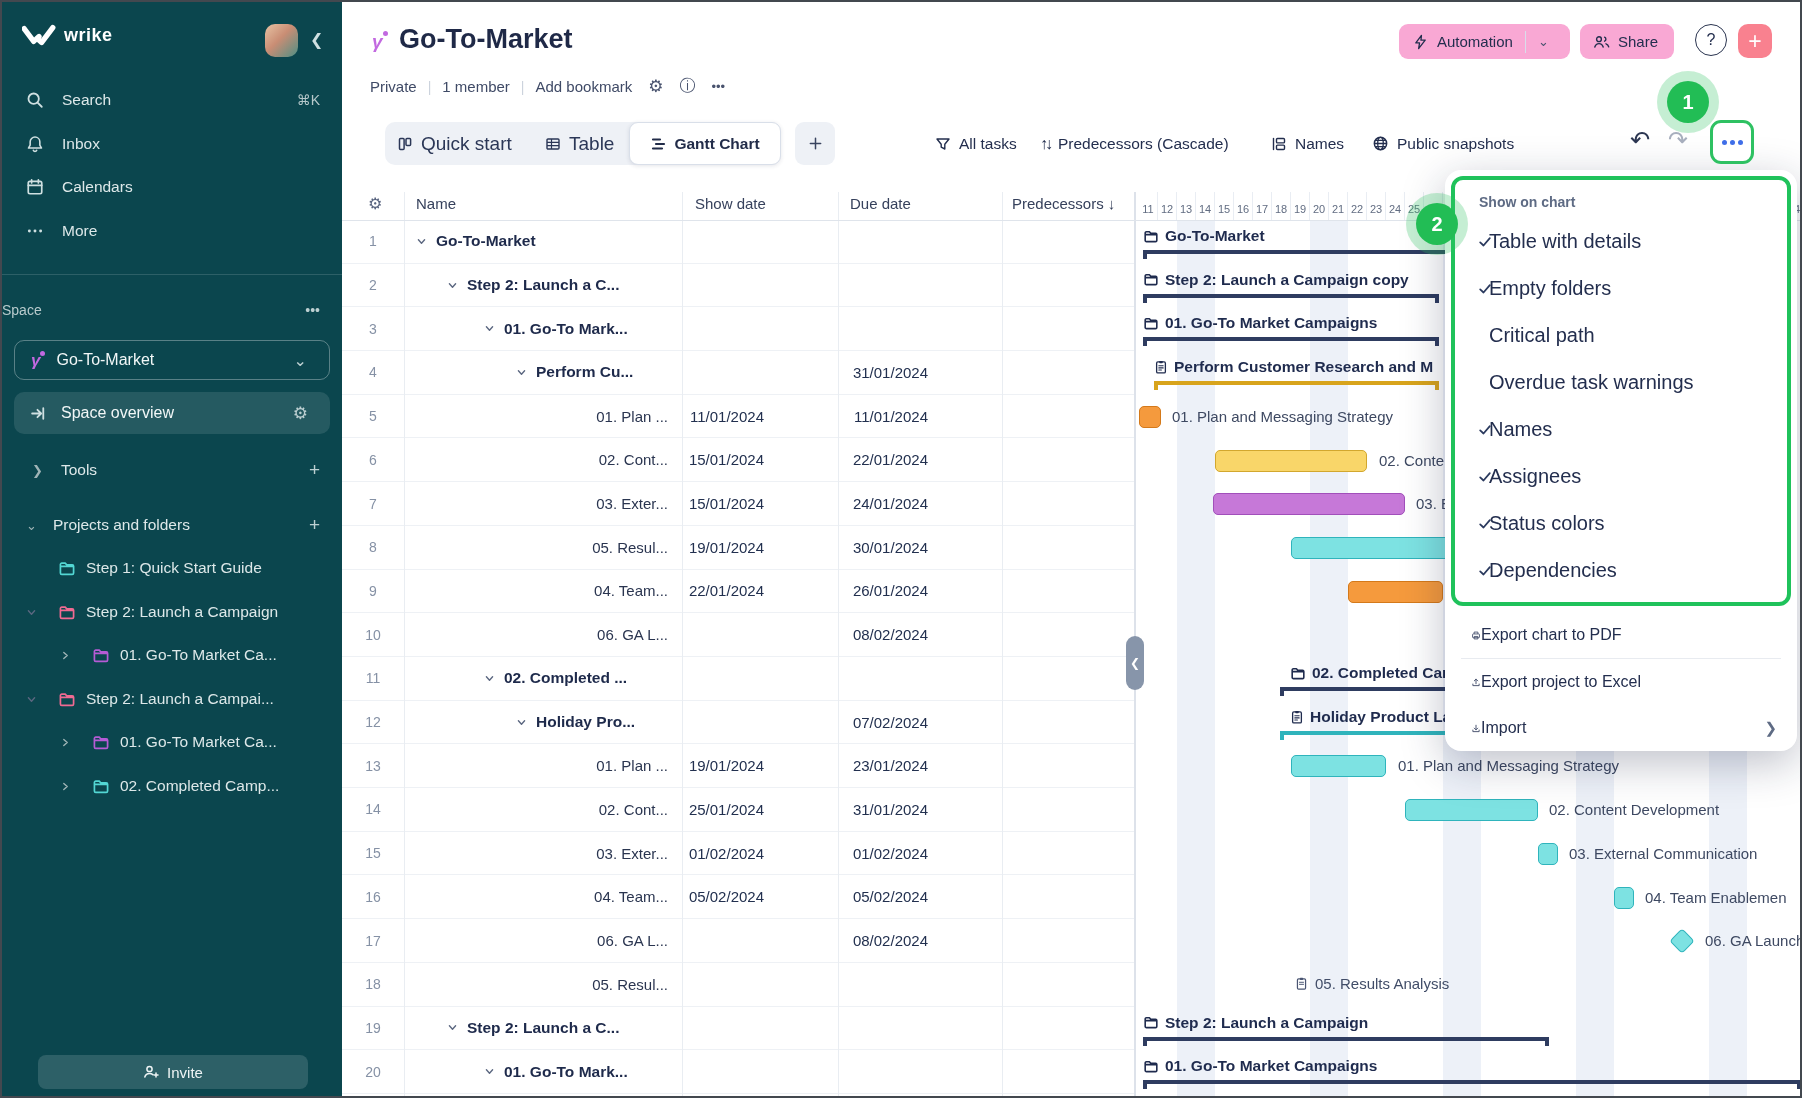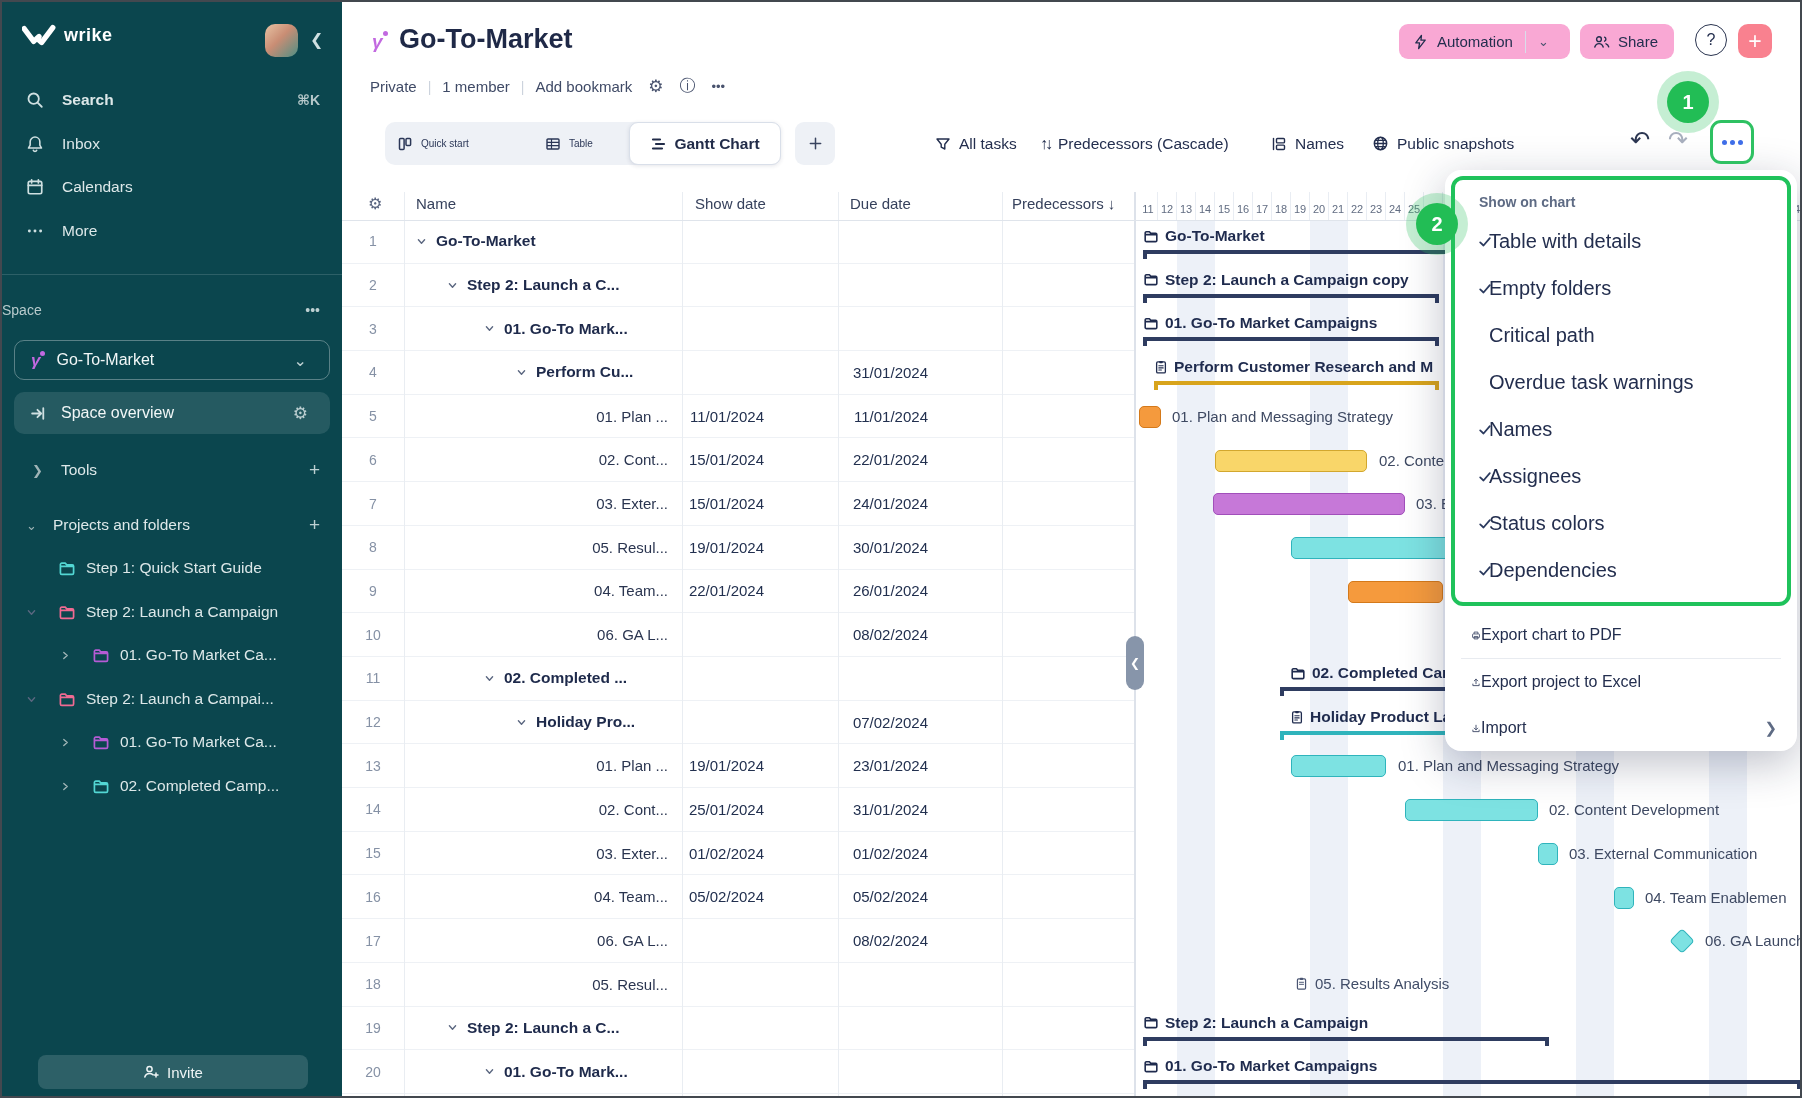--- a/index.html
+++ b/index.html
@@ -35,21 +35,21 @@
   #page-title { position:absolute; left:397px; top:22px; font-size:27px; font-weight:700; color:#1f2947; }
   #title-icon { position:absolute; left:370px; top:30px; }
   .meta-row { position:absolute; top:74px; font-size:15px; color:#3f4a66; display:flex; align-items:center; cursor:pointer; }
   .meta-sep { color:#ccd3dd; padding:0 11px; font-size:14px; }
   .hbtn { position:absolute; top:22px; height:35px; background:#f9a8d4; border-radius:9px; display:flex; align-items:center; font-size:15px; color:#232e4e; cursor:pointer; }
   #help-btn { position:absolute; left:1693px; top:22px; width:32px; height:32px; border-radius:50%; background:#eef1f7; display:flex; align-items:center; justify-content:center; font-size:16px; color:#232e4e; border:1.5px solid #2b3550; cursor:pointer; background:#fff; }
   #plus-btn { position:absolute; left:1736px; top:22px; width:34px; height:34px; border-radius:10px; background:#f9818f; color:#fff; font-size:23px; display:flex; align-items:center; justify-content:center; cursor:pointer; }
 
   
   #tabgroup { position:absolute; left:383px; top:120px; width:396px; height:43px; background:#eef1f6; border-radius:10px; }
-  .tab { position:absolute; top:0; height:43px; display:flex; align-items:center; gap:8px; font-size:10px; color:#2b3757; cursor:pointer; }
+  .tab { position:absolute; top:0; height:43px; display:flex; align-items:center; gap:8px; font-size:19px; color:#2b3757; cursor:pointer; }
   #tab-active { position:absolute; left:627px; top:120px; width:152px; height:43px; background:#fff; border:1px solid #d9dfe9; border-radius:9px; box-shadow:0 1px 4px rgba(30,40,70,.12); display:flex; align-items:center; justify-content:center; gap:8px; font-size:15.5px; font-weight:600; color:#222c49; cursor:pointer; z-index:2; }
   #tab-plus { position:absolute; left:793px; top:120px; width:40px; height:43px; background:#eef1f6; border-radius:9px; display:flex; align-items:center; justify-content:center; color:#39445f; cursor:pointer; }
   .tb-item { position:absolute; top:120px; height:43px; display:flex; align-items:center; gap:8px; font-size:15.5px; color:#232e4e; cursor:pointer; white-space:nowrap; }
   #undo { position:absolute; left:1628px; top:124px; font-size:24px; color:#2c3752; cursor:pointer; }
   #redo { position:absolute; left:1666px; top:124px; font-size:24px; color:#a8afbe; cursor:pointer; }
   #more-btn { position:absolute; left:1708px; top:118px; width:44px; height:44px; background:#fff; border:3px solid #2ec162; border-radius:11px; display:flex; align-items:center; justify-content:center; gap:3px; cursor:pointer; z-index:45; }
   #more-btn b { width:5px; height:5px; border-radius:50%; background:#3f6ee8; }
   .badge-halo { position:absolute; width:62px; height:62px; border-radius:50%; background:rgba(46,193,98,.28); z-index:48; }
   .badge-core { position:absolute; width:42px; height:42px; border-radius:50%; background:#22bd55; color:#fff; font-size:20px; font-weight:700; display:flex; align-items:center; justify-content:center; z-index:49; }
 
@@ -102,21 +102,21 @@
         <svg width="34" height="22" viewBox="0 0 32 20">
             <path d="M2 4l9 12 5-4.5" fill="none" stroke="#fff" stroke-width="5" stroke-linecap="round" stroke-linejoin="round"></path>
             <path d="M14.5 13.5l4 3.5L29 3" fill="none" stroke="#fff" stroke-width="5" stroke-linecap="round" stroke-linejoin="round"></path>
           </svg>
       </span>
       <span class="word">wrike</span>
     </div>
     <div id="avatar"></div>
     <div id="collapse">❮</div>
     <div id="sb-nav">
-        <div class="sb-row" style="top: 78px; font-weight: bold;">
+        <div class="sb-row" style="top: 78px;">
           <span class="ico" style="margin-left: 24px;">
             <svg width="18" height="18" viewBox="0 0 16 16">
               <circle cx="6.8" cy="6.8" r="4.6" fill="none" stroke="#cfe0e1" stroke-width="1.6"></circle>
               <path d="M10.3 10.3L14 14" stroke="#cfe0e1" stroke-width="1.6" stroke-linecap="round"></path>
             </svg>
           </span>
           <span class="lbl" style="margin-left: 18px;">Search</span>
           <span class="sb-shortcut">⌘K</span>
         </div>
         <div class="sb-row" style="top: 121.5px;">

